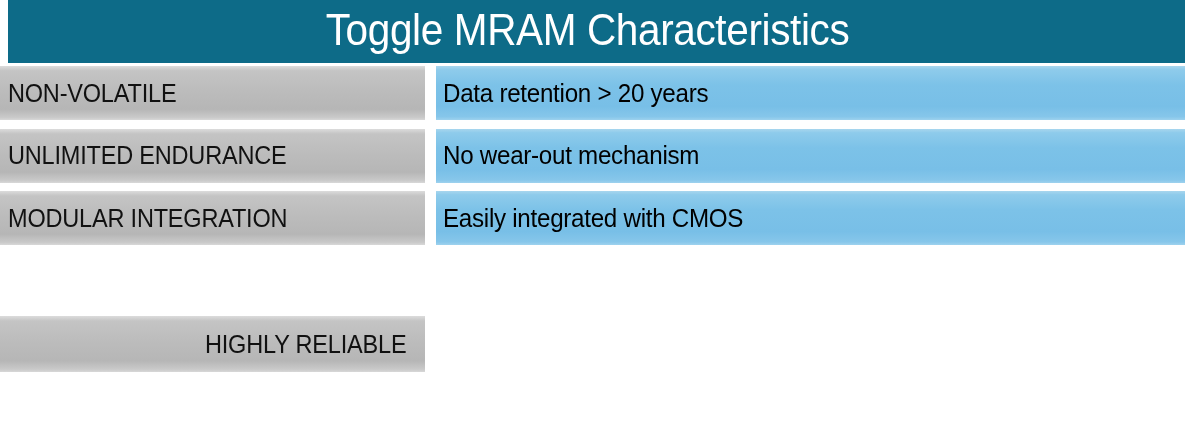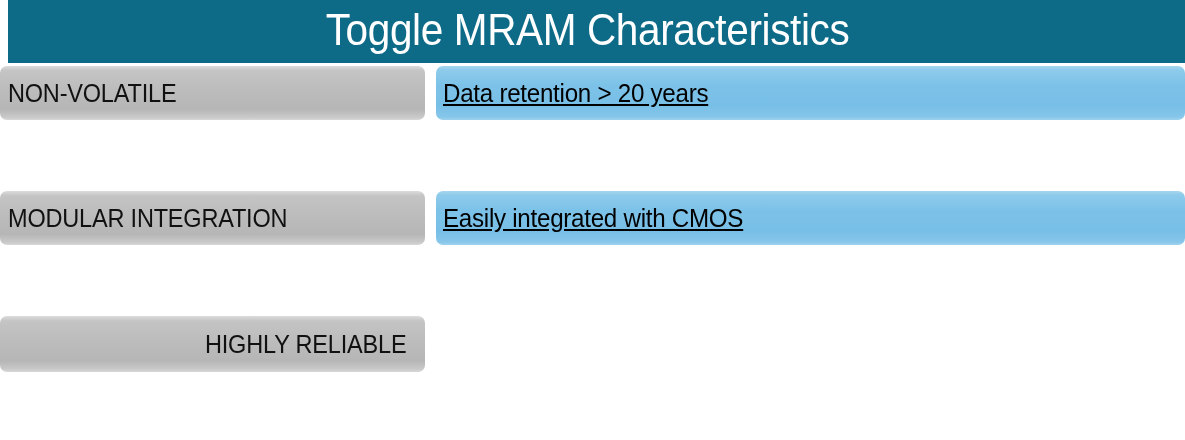--- a/index.html
+++ b/index.html
@@ -67,21 +67,20 @@
   }
 
   .cell {
     position: absolute;
     top: 3px;
     height: 54px;
     box-sizing: border-box;
     display: flex;
     align-items: center;
     overflow: hidden;
-    border-radius: 7px;
   }
 
   
   .cell-label {
     left: 0;
     width: 425px;
     padding-left: 8px;
     padding-right: 6px;
     background: linear-gradient(to bottom,
                 #dcdcdc 0%,
@@ -108,21 +107,20 @@
     width: 749px;
     padding-left: 7px;
     padding-right: 20px;
     background: linear-gradient(to bottom,
                 #a8d6ee 0%,
                 #8ecbeb 7%,
                 #7cc2e8 35%,
                 #78bfe7 75%,
                 #86c6ea 94%,
                 #9ed2ee 100%);
-    text-decoration: underline;
   }
   .cell-value .txt {
     color: #000000;
     font-family: "Liberation Sans", sans-serif;
     font-size: 26px;
     font-weight: 400;
     letter-spacing: -0.3px;
     transform: scaleX(0.93);
     transform-origin: left center;
     white-space: nowrap;
@@ -149,20 +147,26 @@
       <div class="cell cell-label">
         <span class="txt">NON-VOLATILE</span>
       </div>
       <div class="cell cell-value">
         <span class="txt">Data retention &gt; 20 years</span>
       </div>
     </div>
 
 
     <div class="row">
+      <div class="cell cell-label">
+        <span class="txt">UNLIMITED ENDURANCE</span>
+      </div>
+      <div class="cell cell-value">
+        <span class="txt">No wear-out mechanism</span>
+      </div>
     </div>
 
     <div class="row">
       <div class="cell cell-value">
         <span class="txt">Easily integrated with CMOS</span>
       </div>
       <div class="cell cell-label">
         <span class="txt">MODULAR INTEGRATION</span>
       </div>
     </div>

